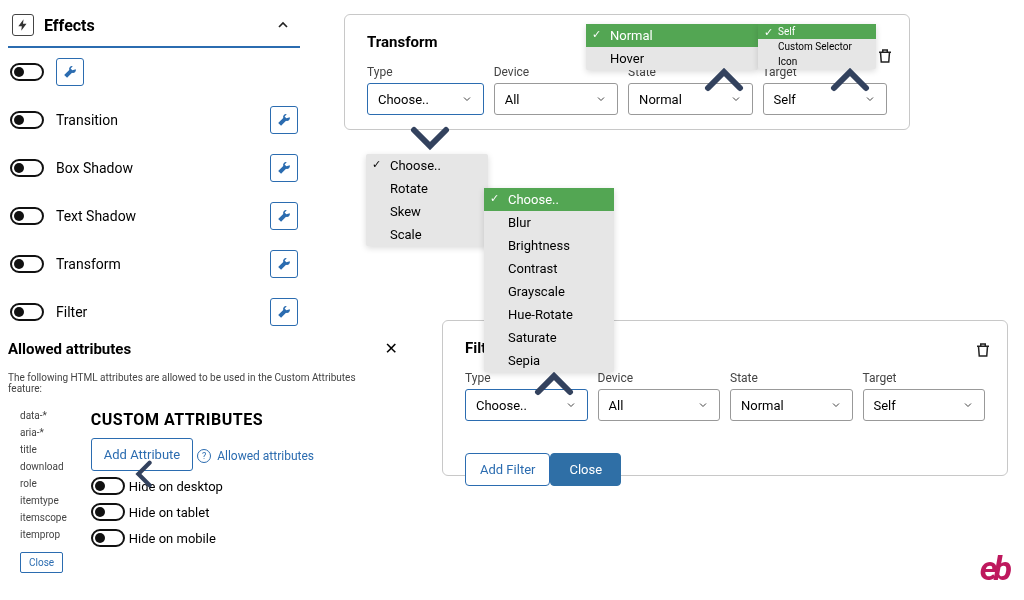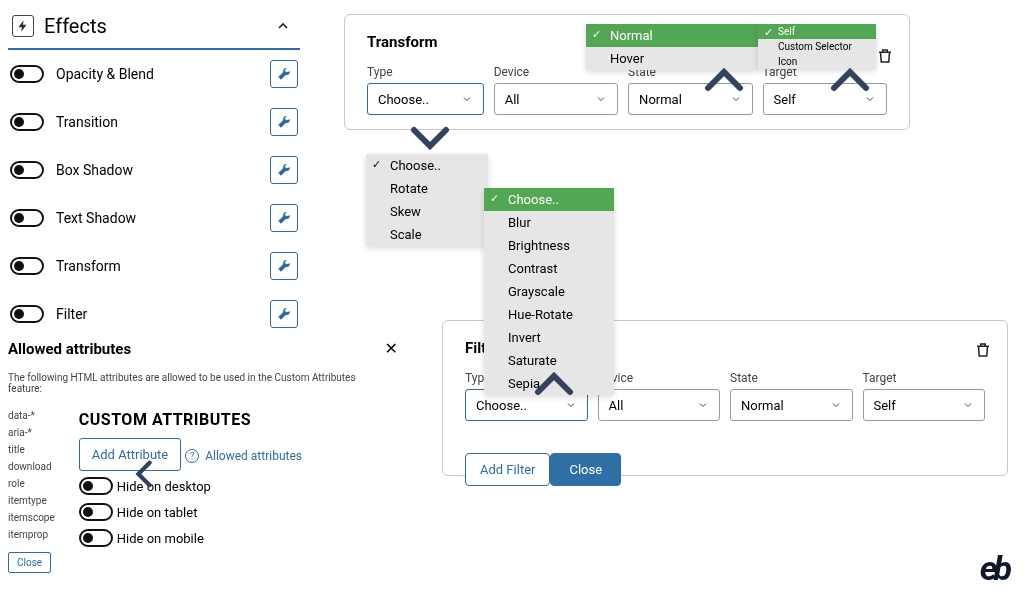--- a/index.html
+++ b/index.html
@@ -2,37 +2,37 @@
 <html><head>
 <meta charset="utf-8">
 <style>
   * { box-sizing: border-box; margin: 0; padding: 0; font-family: -apple-system, BlinkMacSystemFont, "Segoe UI", Roboto, sans-serif; }
   body { background: #fff; width: 1024px; height: 600px; position: relative; overflow: hidden; }
 
   
   .sidebar { position: absolute; left: 8px; top: 8px; width: 292px; }
   .panel-header { display: flex; align-items: center; gap: 10px; padding: 6px 6px 10px 4px; border-bottom: 2px solid #2b6cb0; }
   .panel-header .bolt-icon { width: 22px; height: 22px; display: inline-flex; align-items: center; justify-content: center; border: 1px solid #444; border-radius: 3px; }
-  .panel-header .title { font-size: 20px; font-weight: 400; flex: 1; }
+  .panel-header .title { font-size: 16px; font-weight: 700; flex: 1; }
   .panel-header .chevron { width: 22px; height: 22px; display: inline-flex; align-items: center; justify-content: center; }
 
   .effect-row { display: flex; align-items: center; padding: 10px 2px; gap: 12px; }
   .toggle { width: 34px; height: 18px; border: 2px solid #111; border-radius: 12px; position: relative; display: inline-block; cursor: pointer; }
   .toggle::after { content: ""; position: absolute; left: 2px; top: 2px; width: 10px; height: 10px; background: #111; border-radius: 50%; }
   .effect-row .lbl { font-size: 14px; flex: 1; }
   .wrench-btn { width: 28px; height: 28px; border: 1.5px solid #2b6cb0; border-radius: 3px; display: inline-flex; align-items: center; justify-content: center; color: #2b6cb0; cursor: pointer; }
 
   
   .allowed-panel { position: absolute; left: 8px; top: 335px; width: 400px; }
   .allowed-head { display: flex; align-items: center; }
   .allowed-head h3 { font-size: 15px; font-weight: 700; flex: 1; }
   .allowed-head .close-x { font-size: 16px; cursor: pointer; padding: 4px; margin-right: 6px; }
   .allowed-desc { font-size: 10px; color: #444; margin: 10px 0 16px; max-width: 380px; }
   .allowed-cols { display: flex; gap: 24px; }
-  .allowed-list { font-size: 10px; color: #444; display: flex; flex-direction: column; gap: 6px; }
+  .allowed-list { font-size: 10px; color: #444; display: flex; flex-direction: column; gap: 6px; margin-left: 12px; }
   .allowed-list .close-attr { margin-top: 6px; font-size: 10px; border: 1px solid #2b6cb0; color: #2b6cb0; padding: 4px 8px; border-radius: 2px; background: #fff; width: fit-content; cursor: pointer; }
   .custom-attr-col { flex: 1; }
   .custom-attr-col h4 { font-size: 16px; font-weight: 700; letter-spacing: 0.5px; margin-bottom: 8px; }
   .add-attr-btn { font-size: 13px; color: #2b6cb0; border: 1px solid #2b6cb0; padding: 8px 12px; border-radius: 3px; background: #fff; cursor: pointer; }
   .allowed-link { display: inline-flex; align-items: center; gap: 6px; color: #2b6cb0; font-size: 12px; margin: 12px 0 10px; cursor: pointer; }
   .allowed-link .q-icon { width: 14px; height: 14px; border: 1.5px solid #2b6cb0; border-radius: 50%; display: inline-flex; align-items: center; justify-content: center; font-size: 9px; }
   .hide-row { display: flex; align-items: center; gap: 4px; padding: 4px 0; font-size: 13px; }
 
   
   .card { position: absolute; border: 1px solid #c8c8c8; border-radius: 6px; background: #fff; }
@@ -64,21 +64,21 @@
   
   .arrow { position: absolute; width: 40px; height: 28px; color: #33425e; }
   .arrow svg { width: 100%; height: 100%; }
 
   
   .filter-actions { display: flex; margin-top: 32px; }
   .btn-outline { border: 1px solid #2b6cb0; color: #2b6cb0; background: #fff; padding: 8px 14px; border-radius: 4px; font-size: 13px; cursor: pointer; }
   .btn-solid { border: 1px solid #2f6fa6; background: #2f6fa6; color: #fff; padding: 8px 18px; border-radius: 4px; font-size: 13px; cursor: pointer; }
 
   
-  .watermark { position: absolute; right: 16px; bottom: 12px; color: #0f172a; font-size: 34px; font-weight: 700; font-style: italic; letter-spacing: -4px; }
+  .watermark { position: absolute; right: 16px; bottom: 12px; color: #be185d; font-size: 34px; font-weight: 700; font-style: italic; letter-spacing: -4px; }
 </style>
 </head>
 <body>
 
 <div class="sidebar">
   <div class="panel-header">
     <span class="bolt-icon">
       <svg viewBox="0 0 24 24" width="14" height="14" fill="#333">
           <path d="M13 2 4 14h6l-1 8 9-12h-6z"></path>
         </svg>
@@ -86,21 +86,20 @@
     <span class="title">Effects</span>
     <span class="chevron">
       <svg viewBox="0 0 24 24" width="16" height="16" stroke="#222" stroke-width="2.5" fill="none">
           <path d="m6 15 6-6 6 6"></path>
         </svg>
     </span>
   </div>
 
   <div class="effect-row">
     <span class="toggle"></span>
-    <span class="lbl">Opacity &amp; Blend</span>
     <span class="wrench-btn">
         <svg viewBox="0 0 24 24" width="14" height="14" fill="#2b6cb0">
           <path d="M22 7.3a5 5 0 0 1-6.5 6L7 22l-5-5 8.7-8.5a5 5 0 0 1 6-6.5L13 6l3 3z"></path>
         </svg>
       </span>
   </div>
   <div class="effect-row">
     <span class="toggle"></span>
     <span class="lbl">Transition</span>
     <span class="wrench-btn">
@@ -326,21 +325,20 @@
   <div class="opt">Scale</div>
 </div>
 
 <div class="dropdown dd-type-filter">
   <div class="opt sel check">Choose..</div>
   <div class="opt">Blur</div>
   <div class="opt">Brightness</div>
   <div class="opt">Contrast</div>
   <div class="opt">Grayscale</div>
   <div class="opt">Hue-Rotate</div>
-  <div class="opt">Invert</div>
   <div class="opt">Saturate</div>
   <div class="opt">Sepia</div>
 </div>
 
 <span class="arrow" style="left:410px; top:124px;"><svg viewBox="0 0 40 28" fill="none" stroke="#33425e" stroke-width="6" stroke-linecap="round">
       <path d="M4 6 20 22 36 6"></path>
     </svg></span>
 <span class="arrow" style="left:704px; top:66px;"><svg viewBox="0 0 40 28" fill="none" stroke="#33425e" stroke-width="6" stroke-linecap="round">
       <path d="M4 22 20 6 36 22"></path>
     </svg></span>

